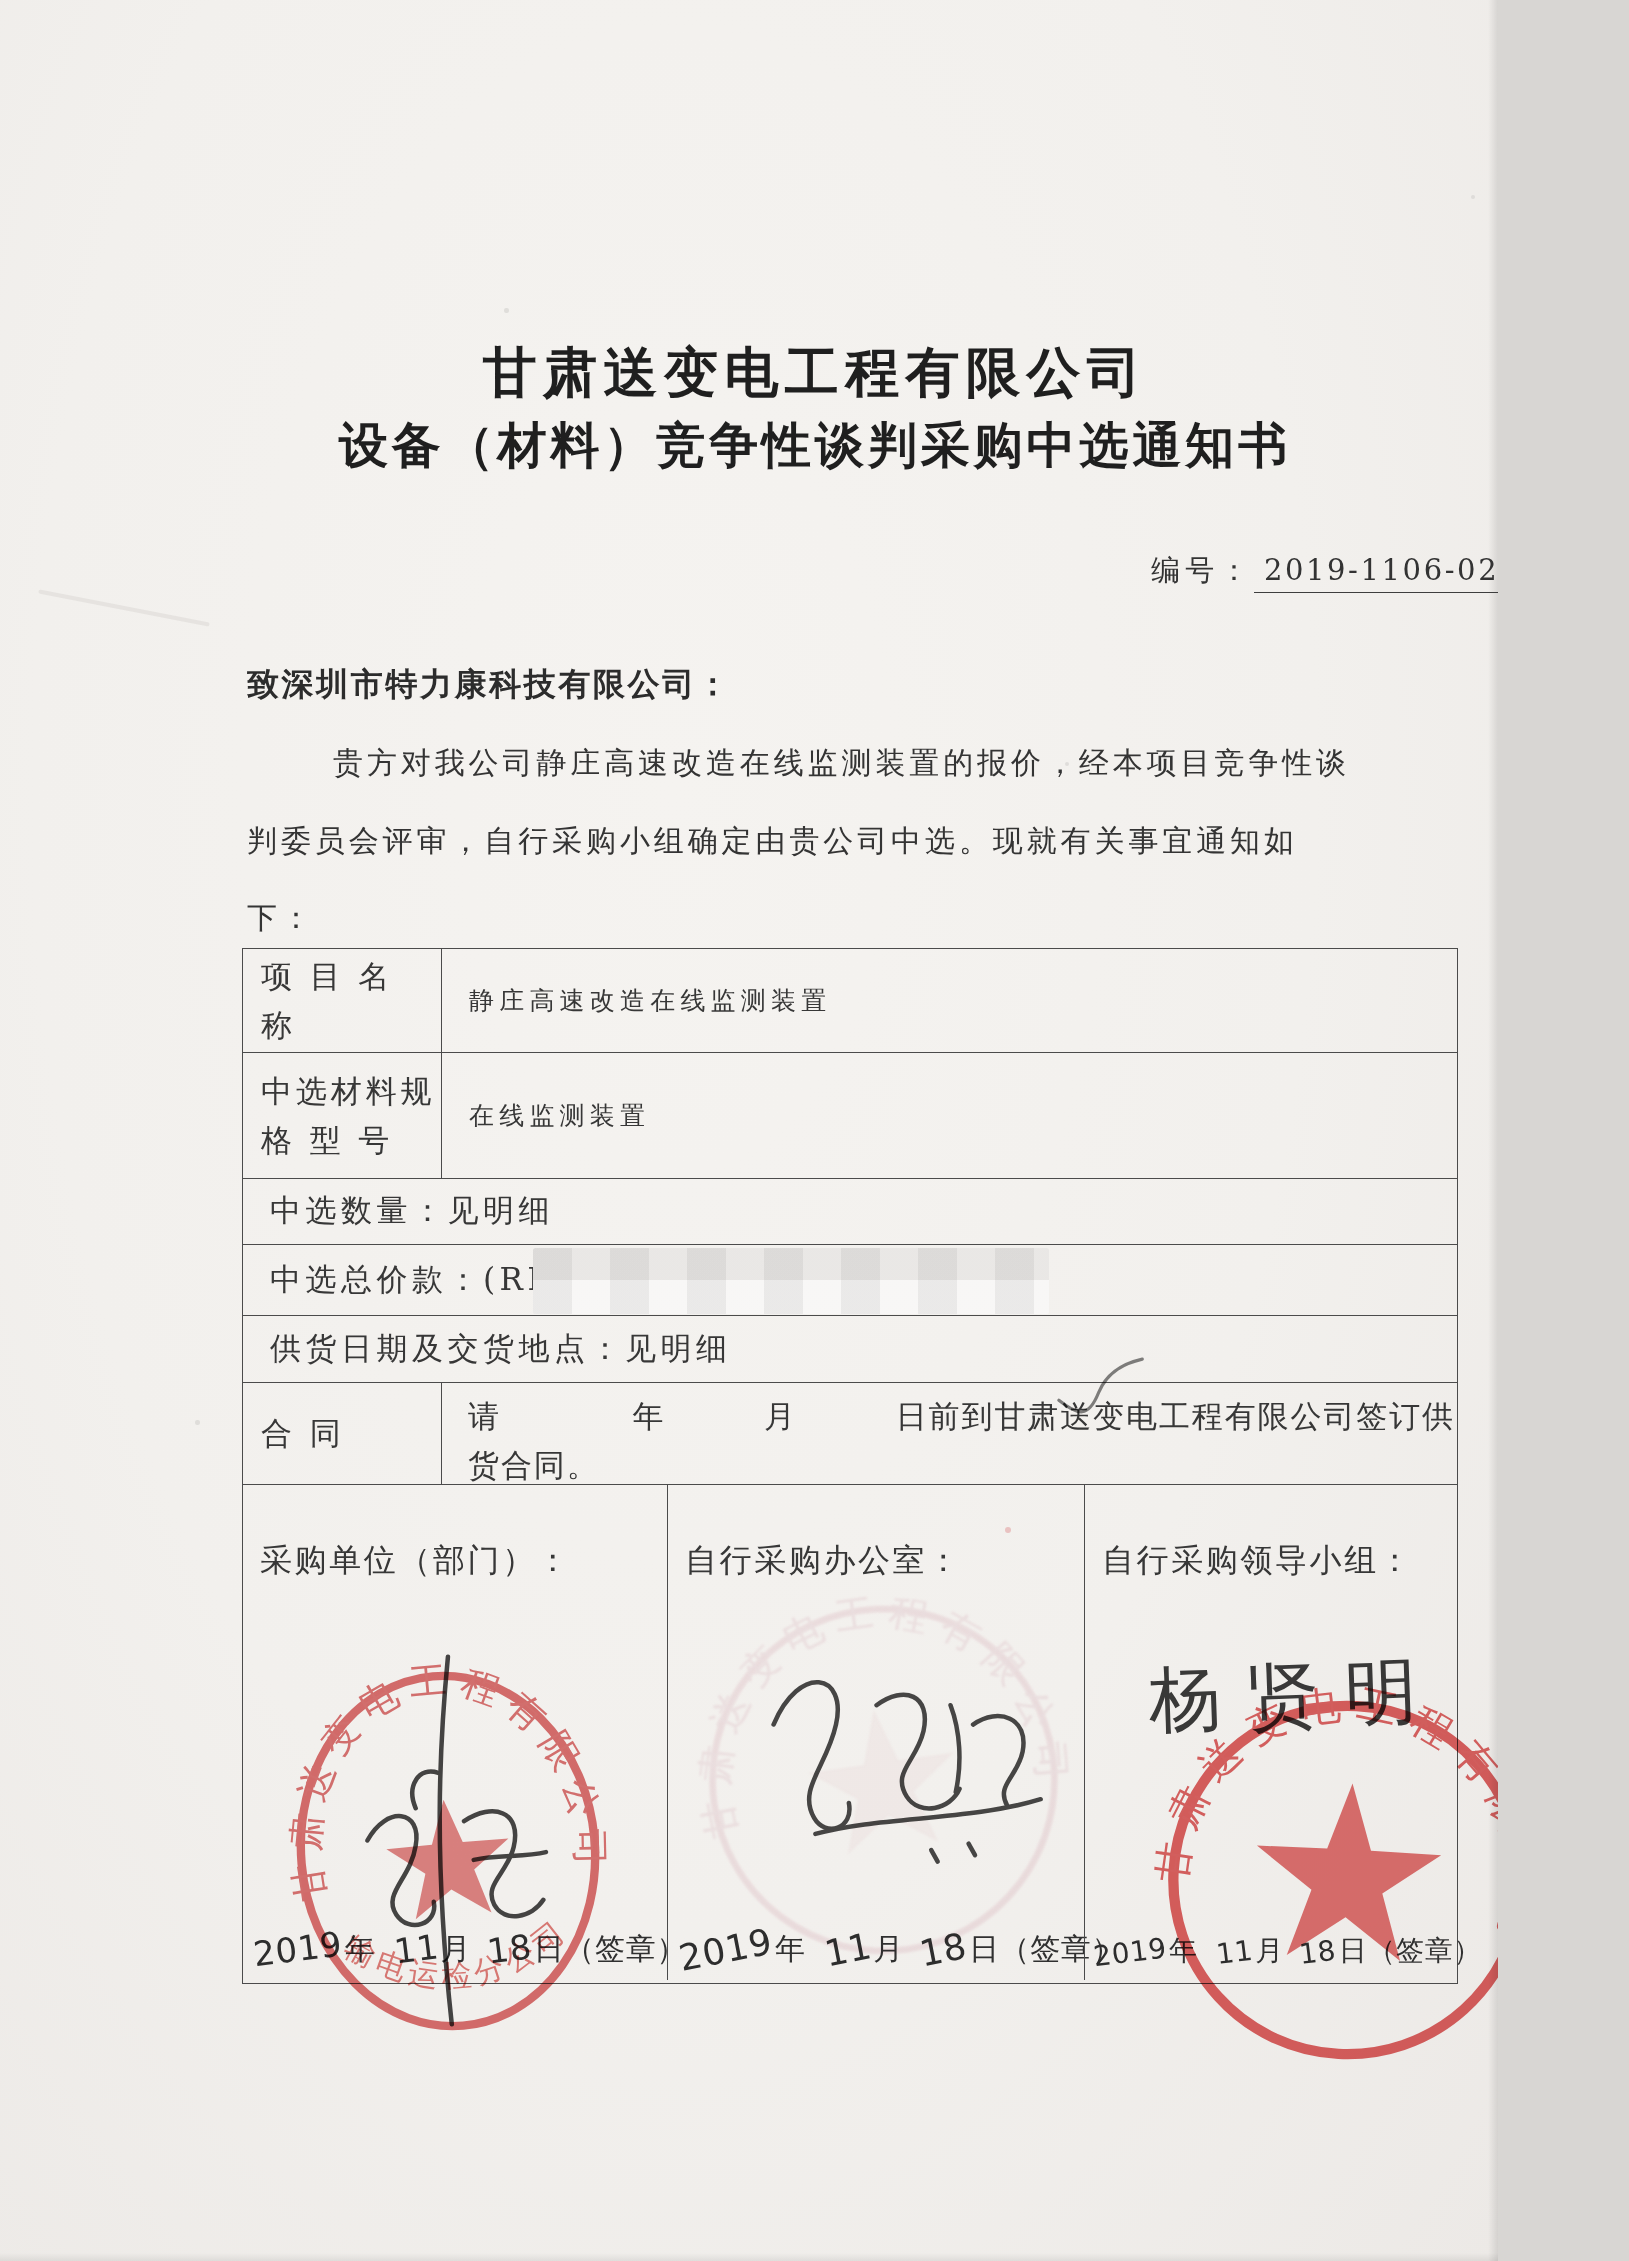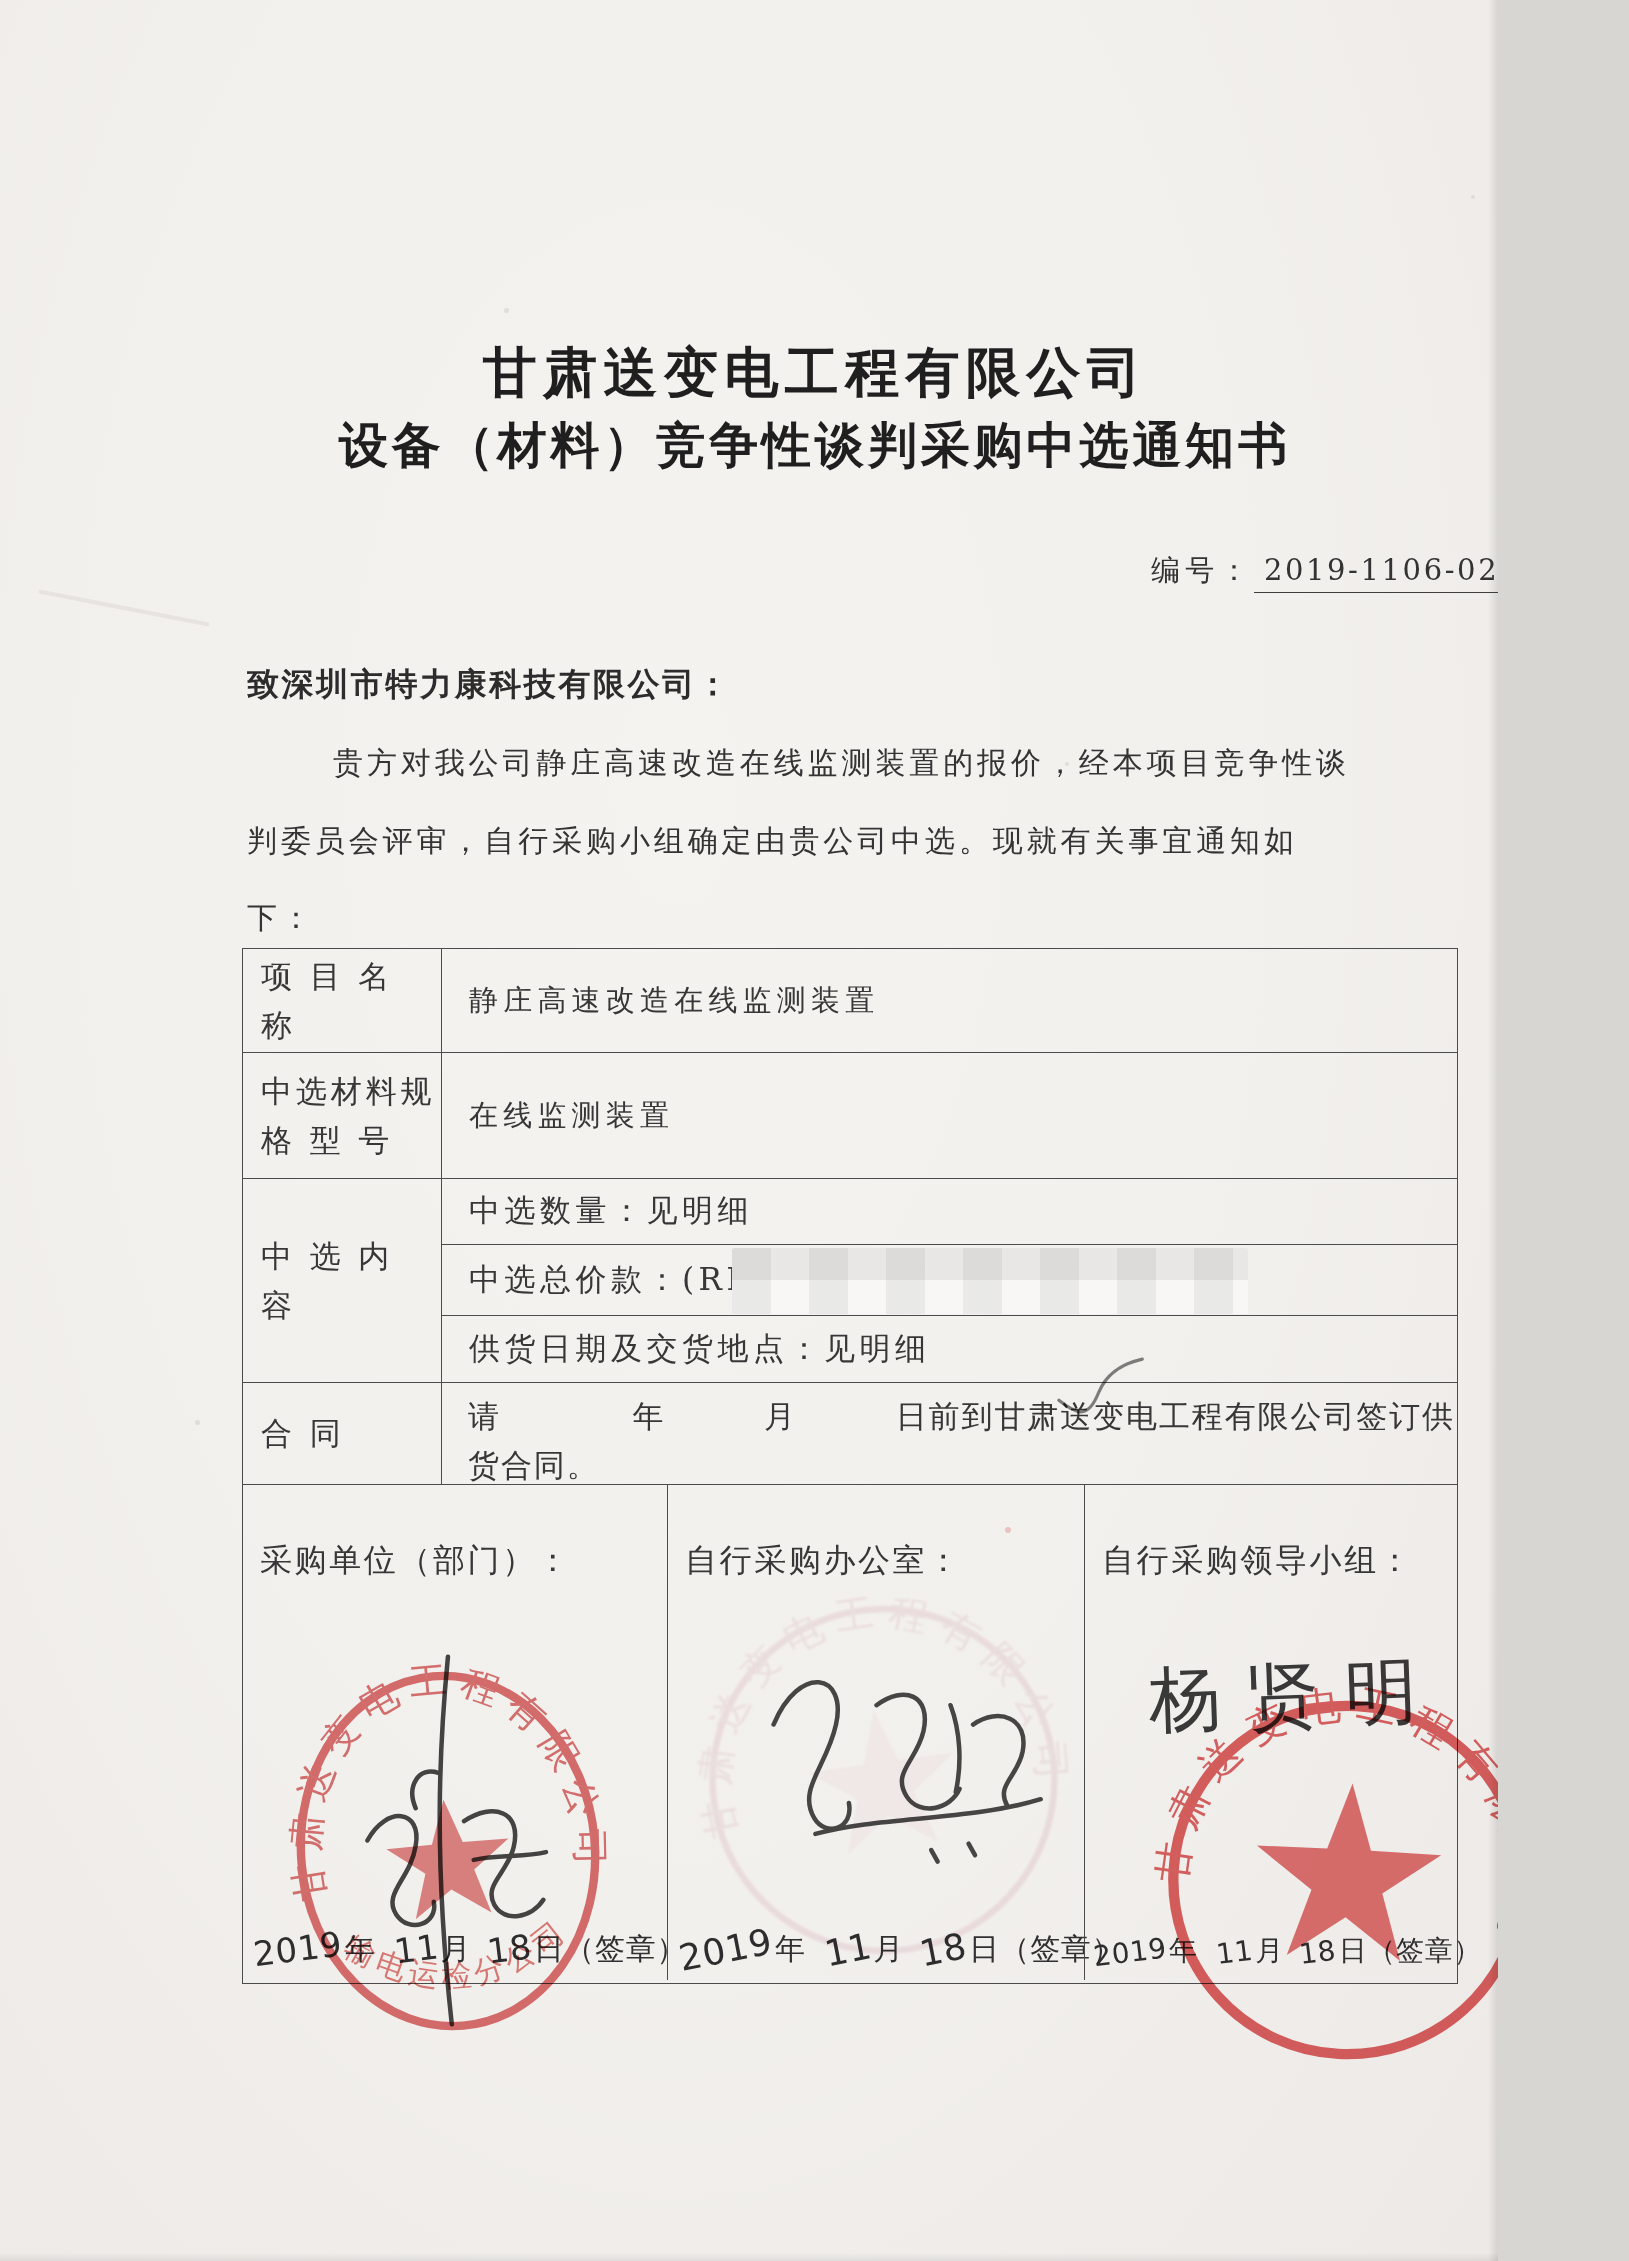--- a/index.html
+++ b/index.html
@@ -30,21 +30,21 @@
   .p2{left:247px;top:821px;}
   .p3{left:247px;top:898px;}
 
   .tbl{position:absolute;left:242px;top:948px;width:1216px;height:1036px;
         border:1.9px solid #4b4b4b;box-sizing:border-box;background:transparent;}
   .row{display:flex;box-sizing:border-box;border-top:1.9px solid #4b4b4b;}
   .row.first{border-top:none;}
   .lblcell{width:199px;flex:0 0 199px;border-right:1.9px solid #4b4b4b;box-sizing:border-box;
         display:flex;flex-direction:column;justify-content:center;gap:18px;
         padding-left:18px;font-size:31px;letter-spacing:3.9px;line-height:1;}
-  .valcell{flex:1;display:flex;align-items:center;font-size:29px;letter-spacing:5.2px;
+  .valcell{flex:1;display:flex;align-items:center;font-size:25px;letter-spacing:5.2px;
         padding-left:27px;box-sizing:border-box;}
   .subcol{flex:1;display:flex;flex-direction:column;}
   .sub{box-sizing:border-box;display:flex;align-items:center;position:relative;
         font-size:31px;letter-spacing:4.5px;padding-left:27px;}
   .sub + .sub{border-top:1.9px solid #4b4b4b;}
   .s1{height:65px;}.s2{height:72px;}.s3{height:67px;}
   .mosaic{position:absolute;left:290px;top:3.2px;width:516px;height:66px;border-radius:2.6px;
         background-color:#efedeb;
         background-image:
           repeating-linear-gradient(90deg, rgba(0,0,0,0.055) 0 39px, rgba(0,0,0,0) 39px 77px),
@@ -115,24 +115,20 @@
 
     <div class="row r2">
       <div class="lblcell">
         <div>中选材料规</div>
         <div>格 型 号</div>
       </div>
       <div class="valcell">在线监测装置</div>
     </div>
 
     <div class="row r3">
-      <div class="lblcell">
-        <div>中 选 内</div>
-        <div>容</div>
-      </div>
       <div class="subcol">
         <div class="sub s1">中选数量：见明细</div>
         <div class="sub s2">
           <span>中选总价款：(RMB)</span>
           <div class="mosaic"></div>
         </div>
         <div class="sub s3">供货日期及交货地点：见明细</div>
       </div>
     </div>
 

